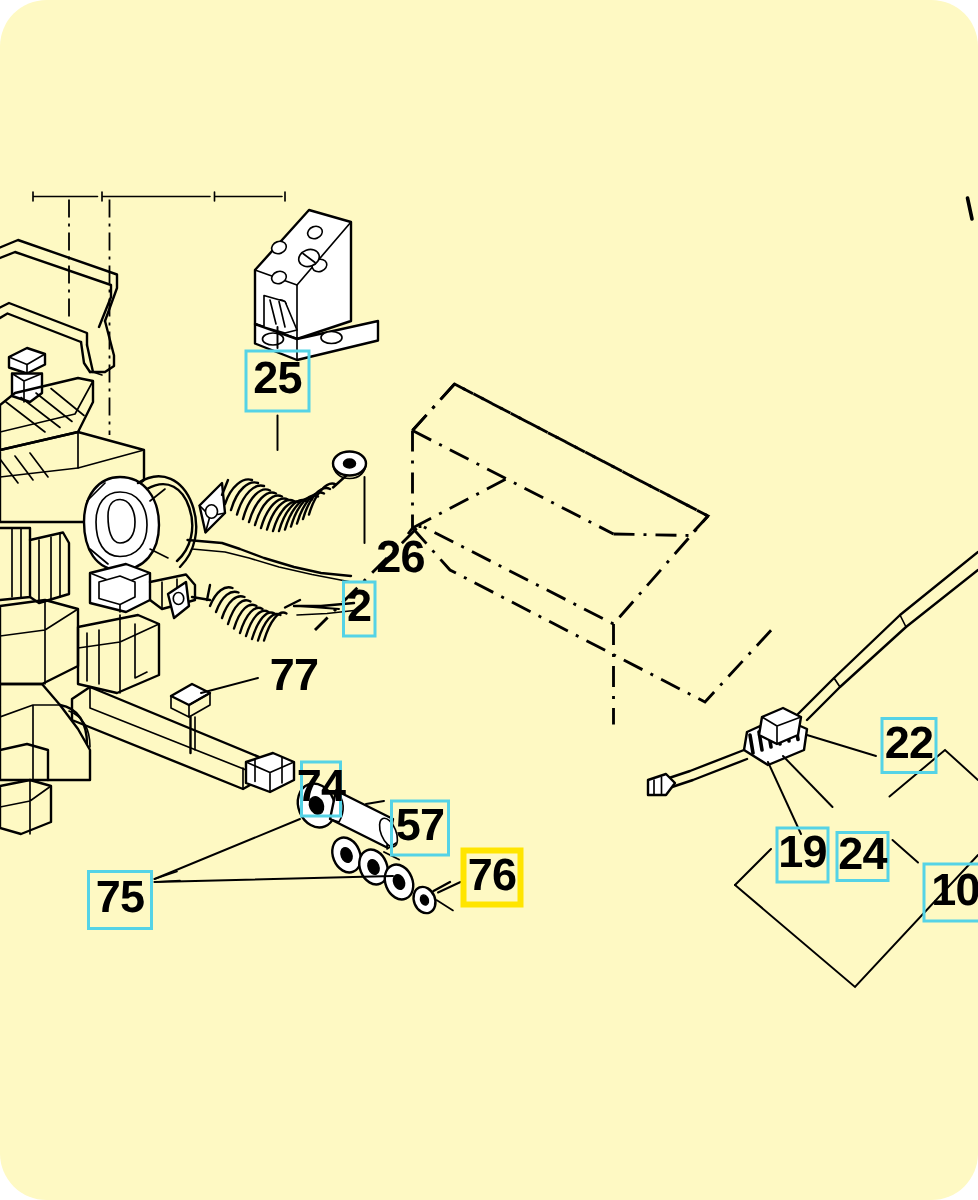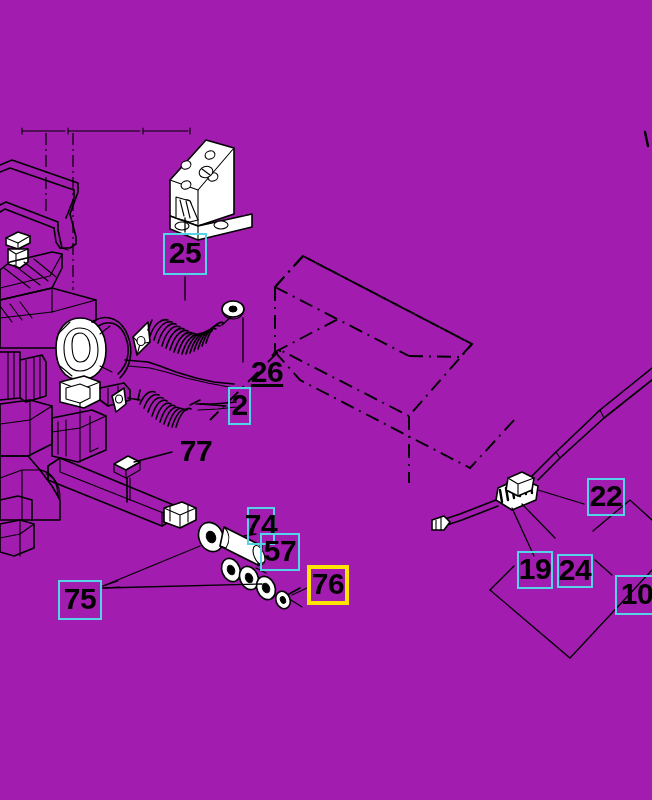--- a/index.html
+++ b/index.html
@@ -50,21 +50,21 @@
     border: none;
   }
   .callout span {
     display: block;
     transform: translateY(-1px);
   }
 </style>
 </head>
 <body>
 
-<div id="page" style="background: #a21caf;">
+<div id="page" style="background: #fef9c3; border-radius: 31px;">
 
   <svg id="diagram-svg" viewBox="0 0 652 800" aria-hidden="true">
     <defs>
       <style>
         .ln   { fill:none; stroke:#000; stroke-width:1.6; stroke-linecap:round; stroke-linejoin:round; }
         .lnt  { fill:none; stroke:#000; stroke-width:1.1; stroke-linecap:round; stroke-linejoin:round; }
         .lnth { fill:none; stroke:#000; stroke-width:2.4; stroke-linecap:round; stroke-linejoin:round; }
         .fillw{ fill:#fff; stroke:#000; stroke-width:1.6; stroke-linejoin:round; }
         .fillwt{ fill:#fff; stroke:#000; stroke-width:1.1; stroke-linejoin:round; }
         .fillk{ fill:#000; stroke:#000; stroke-width:1; }
@@ -337,30 +337,30 @@
     <g>
       <path class="lnth" d="M645 132 L648 146"></path>
     </g>
 
   </svg>
 
   <div id="callout-layer">
       <div class="callout boxed" style="left: 163px; top: 233px; width: 44px; height: 42px; font-size: 30px; border-color: rgb(85, 211, 230);">
         <span>25</span>
       </div>
-      <div class="callout plain" style="left: 246px; top: 358px; width: 42px; height: 30px; font-size: 30px; text-decoration: underline;">
+      <div class="callout plain" style="left: 246px; top: 358px; width: 42px; height: 30px; font-size: 30px;">
         <span>26</span>
       </div>
       <div class="callout boxed" style="left: 228px; top: 387px; width: 23px; height: 38px; font-size: 30px; border-color: rgb(85, 211, 230);">
         <span>2</span>
       </div>
       <div class="callout plain" style="left: 174px; top: 437px; width: 44px; height: 30px; font-size: 30px;">
         <span>77</span>
       </div>
-      <div class="callout boxed" style="left: 200px; top: 507px; width: 28px; height: 38px; font-size: 30px; border-color: rgb(85, 211, 230); margin-left: 47px;">
+      <div class="callout boxed" style="left: 200px; top: 507px; width: 28px; height: 38px; font-size: 30px; border-color: rgb(85, 211, 230);">
         <span>74</span>
       </div>
       <div class="callout boxed" style="left: 260px; top: 533px; width: 40px; height: 38px; font-size: 30px; border-color: rgb(85, 211, 230);">
         <span>57</span>
       </div>
       <div class="callout boxed-highlight" style="left: 307px; top: 565px; width: 42px; height: 40px; font-size: 30px; border-color: rgb(255, 229, 0);">
         <span>76</span>
       </div>
       <div class="callout boxed" style="left: 58px; top: 580px; width: 44px; height: 40px; font-size: 30px; border-color: rgb(85, 211, 230);">
         <span>75</span>

